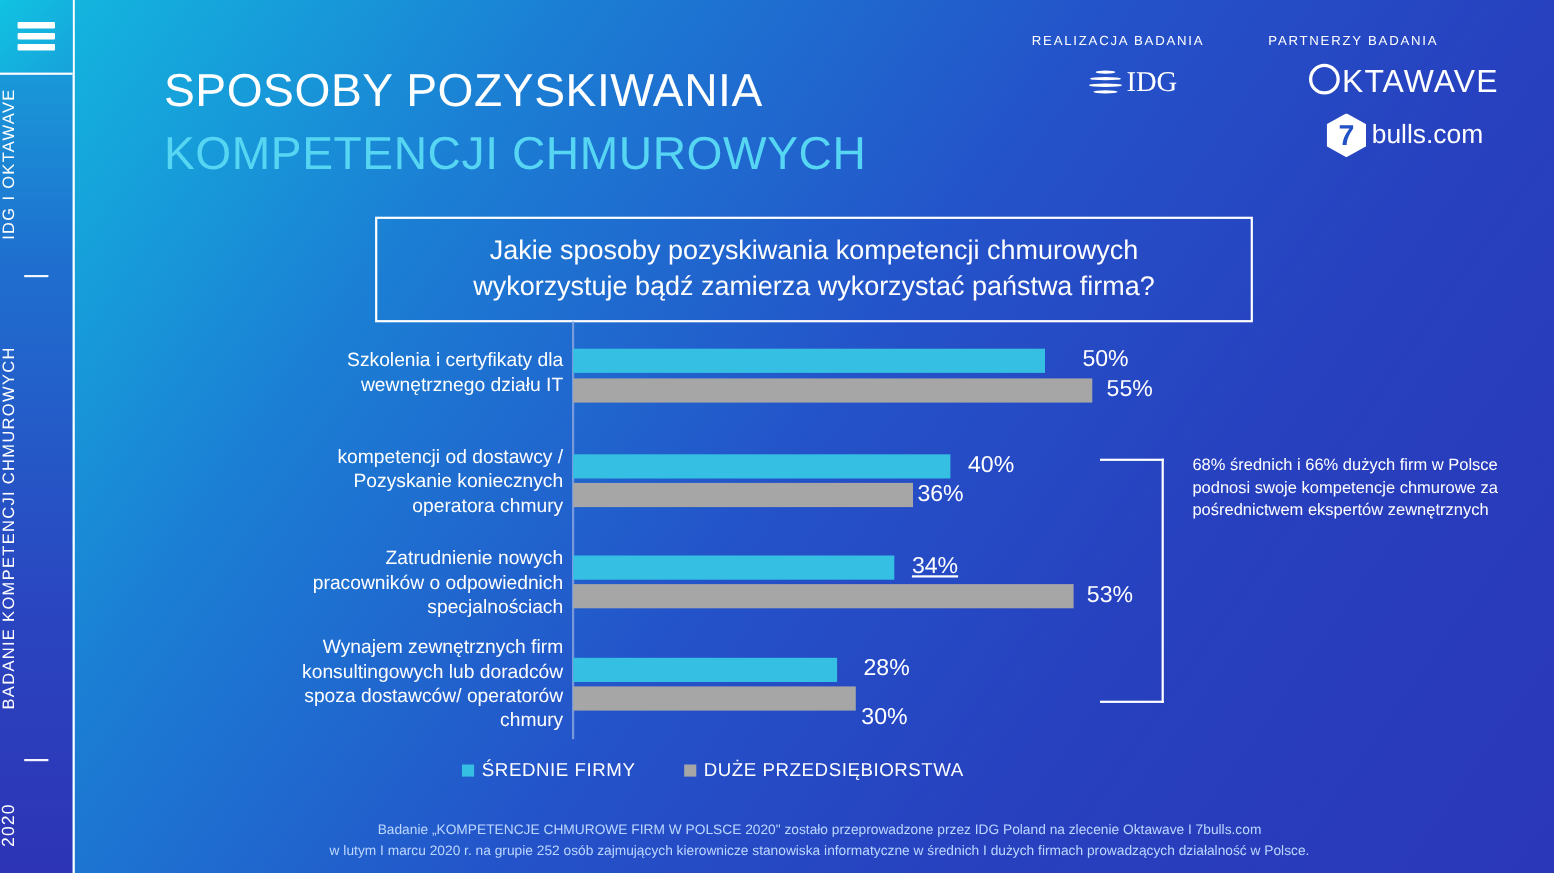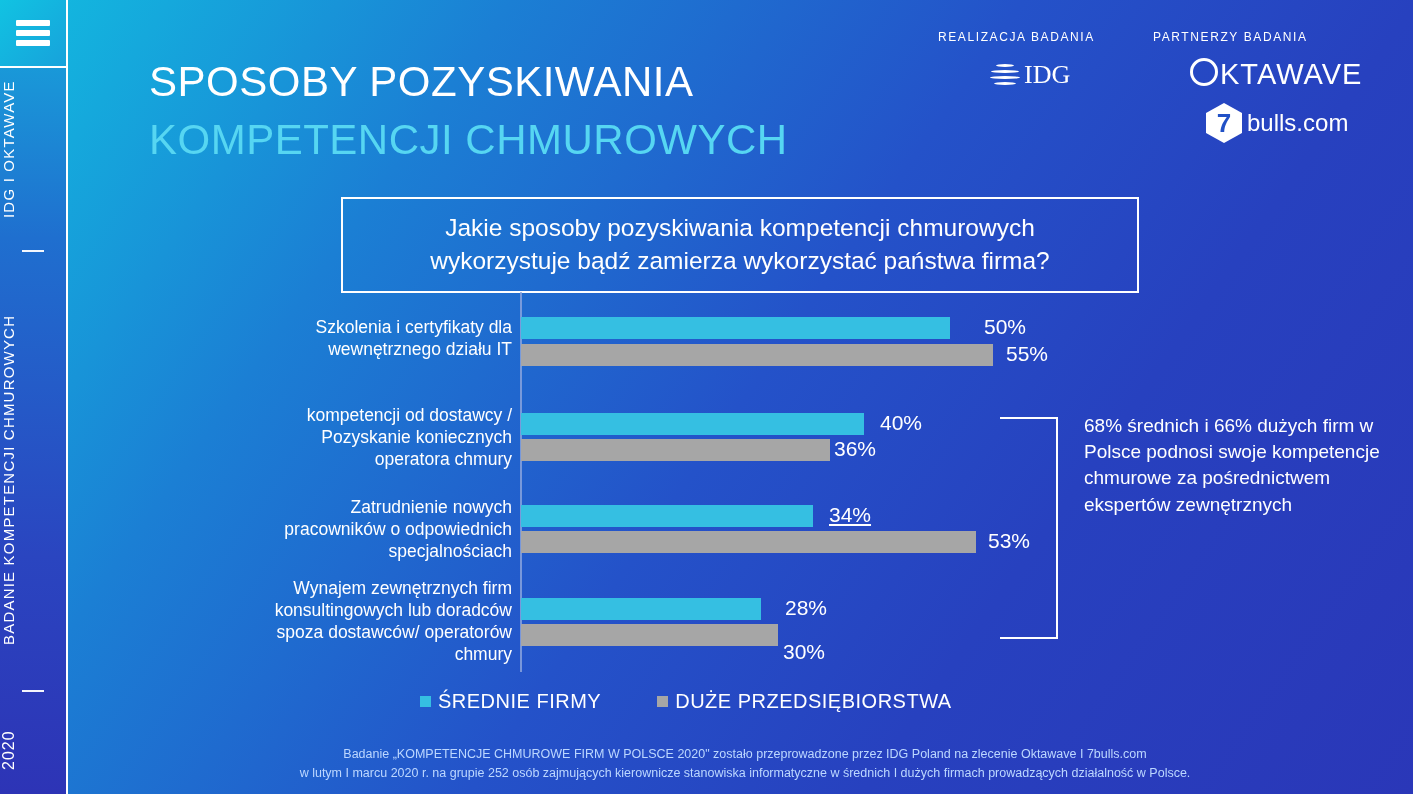--- a/index.html
+++ b/index.html
@@ -219,24 +219,24 @@
     color: #ffffff;
     font-size: 21px;
     white-space: nowrap;
   }
 
   
   .legend {
     position: absolute;
     left: 420px; top: 690px;
     display: flex;
-    gap: 56px;
+    gap: 44px;
     align-items: flex-end;
     color: #ffffff;
-    font-size: 20px;
+    font-size: 17px;
     letter-spacing: .5px;
   }
   .legend .item { display: flex; align-items: center; gap: 7px; }
   .legend .sw { width: 11px; height: 11px; display: inline-block; }
   .sw.sred { background: #35bfe2; }
   .sw.duze { background: #a6a6a6; }
 
   
   .bracket {
     position: absolute;
@@ -245,21 +245,21 @@
     height: 222px;
     border: 2px solid #ffffff;
     border-left: none;
     box-sizing: border-box;
   }
   .callout {
     position: absolute;
     left: 1084px; top: 413px;
     width: 300px;
     color: #ffffff;
-    font-size: 19px;
+    font-size: 15px;
     line-height: 1.38;
   }
 
   
   .footnote {
     position: absolute;
     left: 100px; top: 745px;
     width: 1290px;
     text-align: center;
     color: #bcd7ff;

